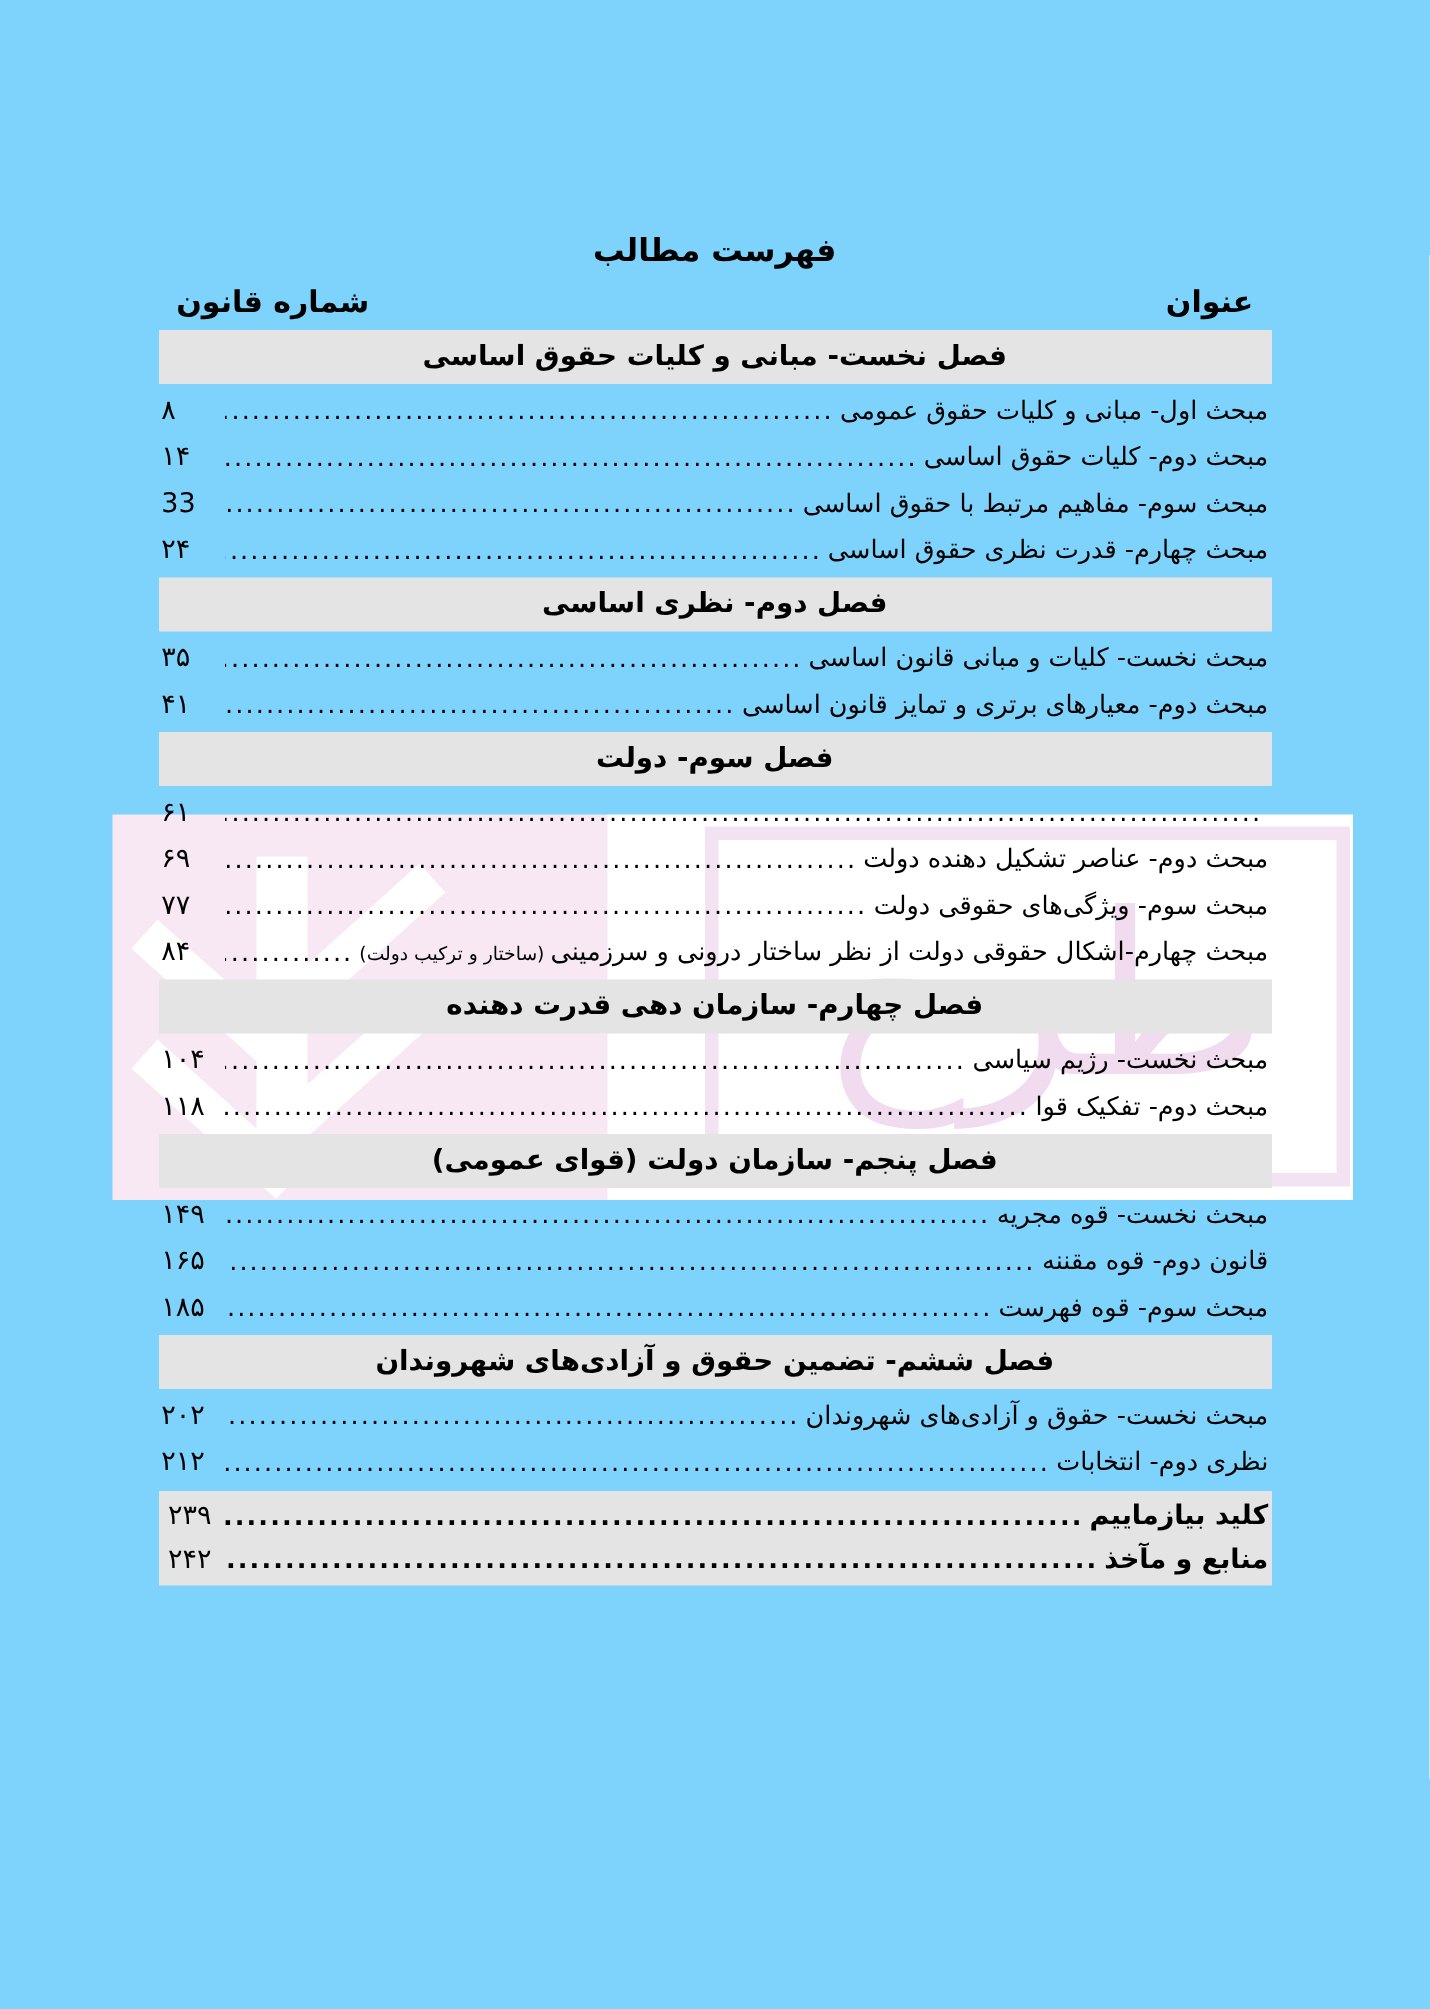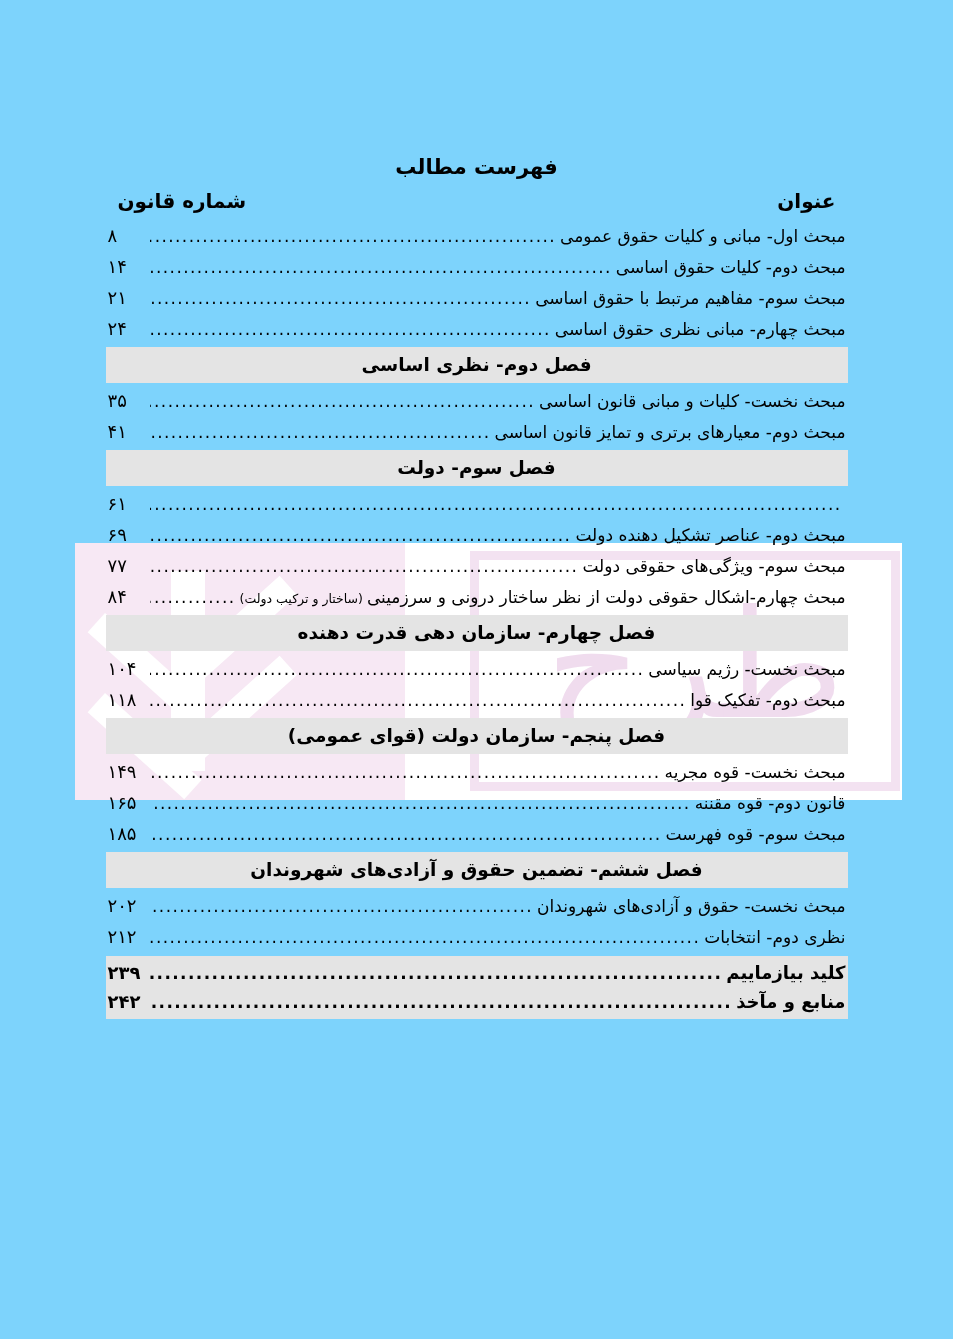--- a/index.html
+++ b/index.html
@@ -156,21 +156,21 @@
     margin-top: 4px;
     padding: 2px 0 3px 0;
     position: relative;
     z-index: 3;
   }
   .backmatter .entry-row {
     font-weight: bold;
     font-size: 18px;
     padding: 4px 2px;
   }
-  .backmatter .entry-page { font-weight: bold; }
+  .backmatter .entry-page { font-weight: normal; text-align: center; }
 </style>
 </head>
 <body>
 
 <div class="page">
 
   <div class="watermark-band">
     <div class="wm-arrow wm-a1"></div>
     <div class="wm-arrow wm-a2"></div>
     <div class="wm-arrow wm-a3"></div>
@@ -184,37 +184,38 @@
   <div class="content">
 
     <div class="doc-title">فهرست مطالب</div>
 
     <div class="col-head">
       <span>عنوان</span>
       <span>شماره قانون</span>
     </div>
 
     <div class="toc" id="toc-body">
+        <div class="chapter-row">فصل نخست- مبانی و کلیات حقوق اساسی</div>
         <div class="entry-row">
           <span class="entry-label">مبحث اول- مبانی و کلیات حقوق عمومی</span>
           <span class="entry-dots">........................................................................................................................</span>
           <span class="entry-page">۸</span>
         </div>
         <div class="entry-row">
           <span class="entry-label">مبحث دوم- کلیات حقوق اساسی</span>
           <span class="entry-dots">........................................................................................................................</span>
           <span class="entry-page">۱۴</span>
         </div>
         <div class="entry-row">
           <span class="entry-label">مبحث سوم- مفاهیم مرتبط با حقوق اساسی</span>
           <span class="entry-dots">........................................................................................................................</span>
-          <span class="entry-page">۲۱</span>
-        </div>
-        <div class="entry-row">
-          <span class="entry-label">مبحث چهارم- مبانی نظری حقوق اساسی</span>
+          <span class="entry-page">33</span>
+        </div>
+        <div class="entry-row">
+          <span class="entry-label">مبحث چهارم- قدرت نظری حقوق اساسی</span>
           <span class="entry-dots">........................................................................................................................</span>
           <span class="entry-page">۲۴</span>
         </div>
         <div class="chapter-row">فصل دوم- نظری اساسی</div>
         <div class="entry-row">
           <span class="entry-label">مبحث نخست- کلیات و مبانی قانون اساسی</span>
           <span class="entry-dots">........................................................................................................................</span>
           <span class="entry-page">۳۵</span>
         </div>
         <div class="entry-row">

